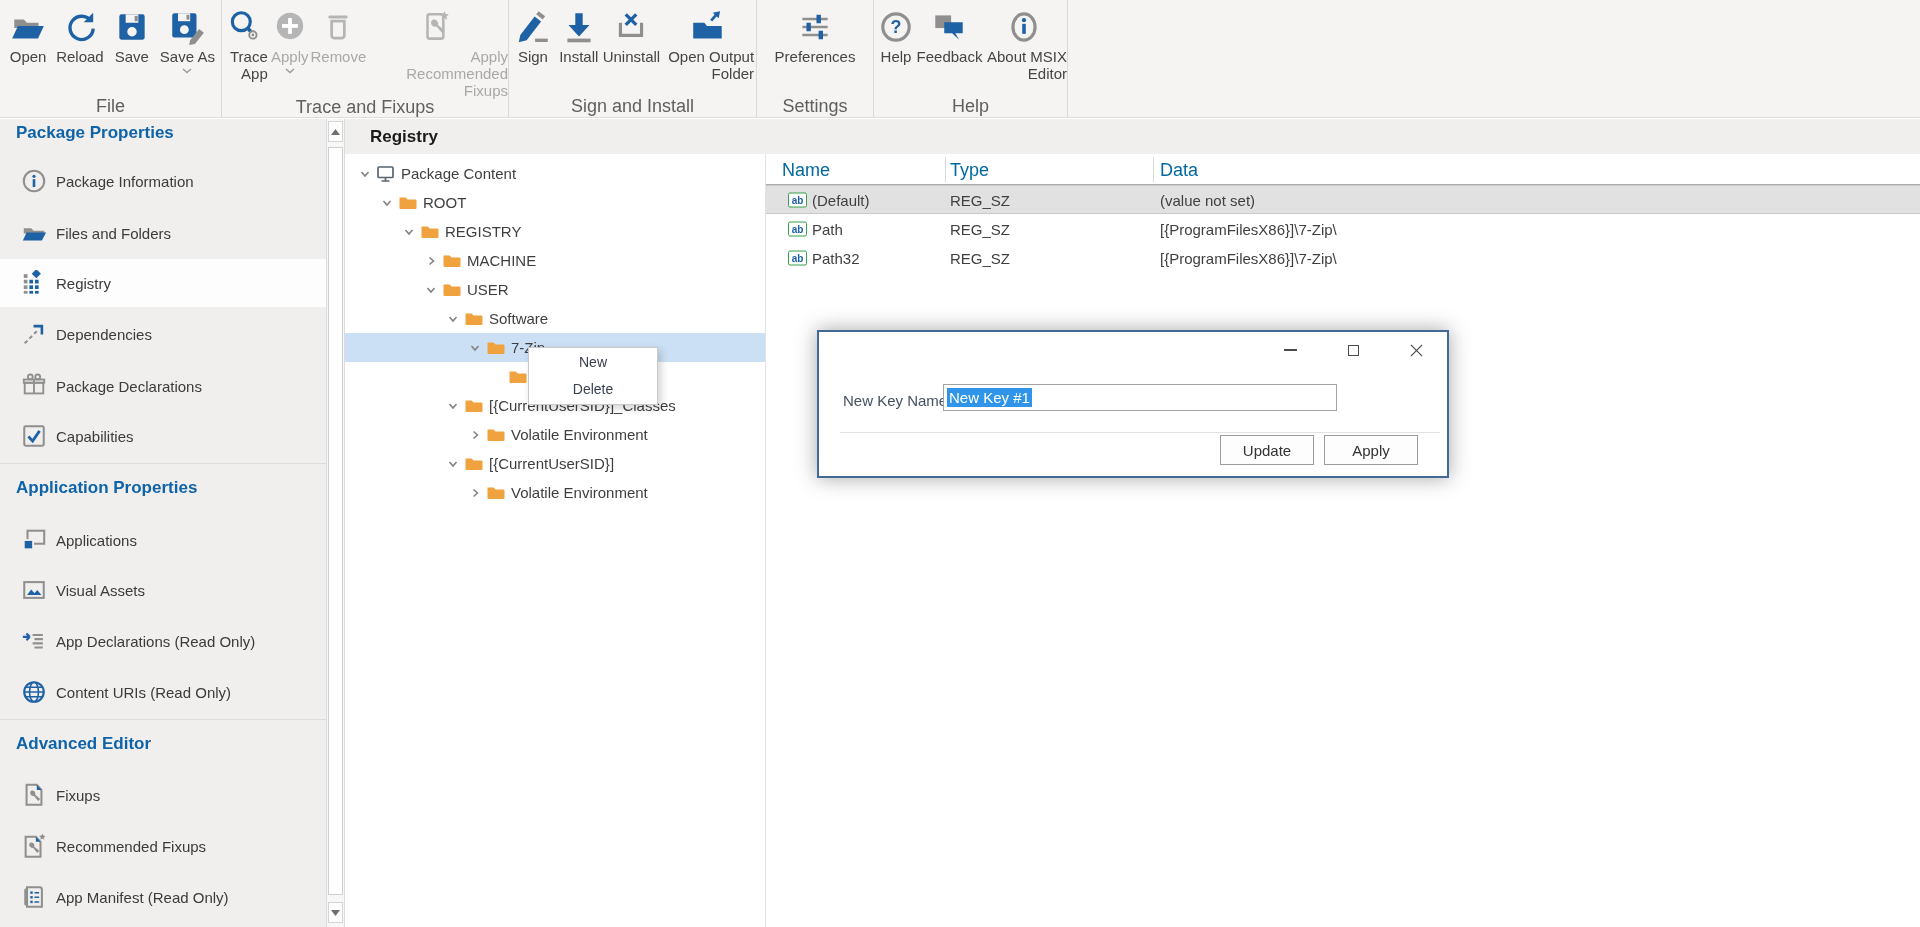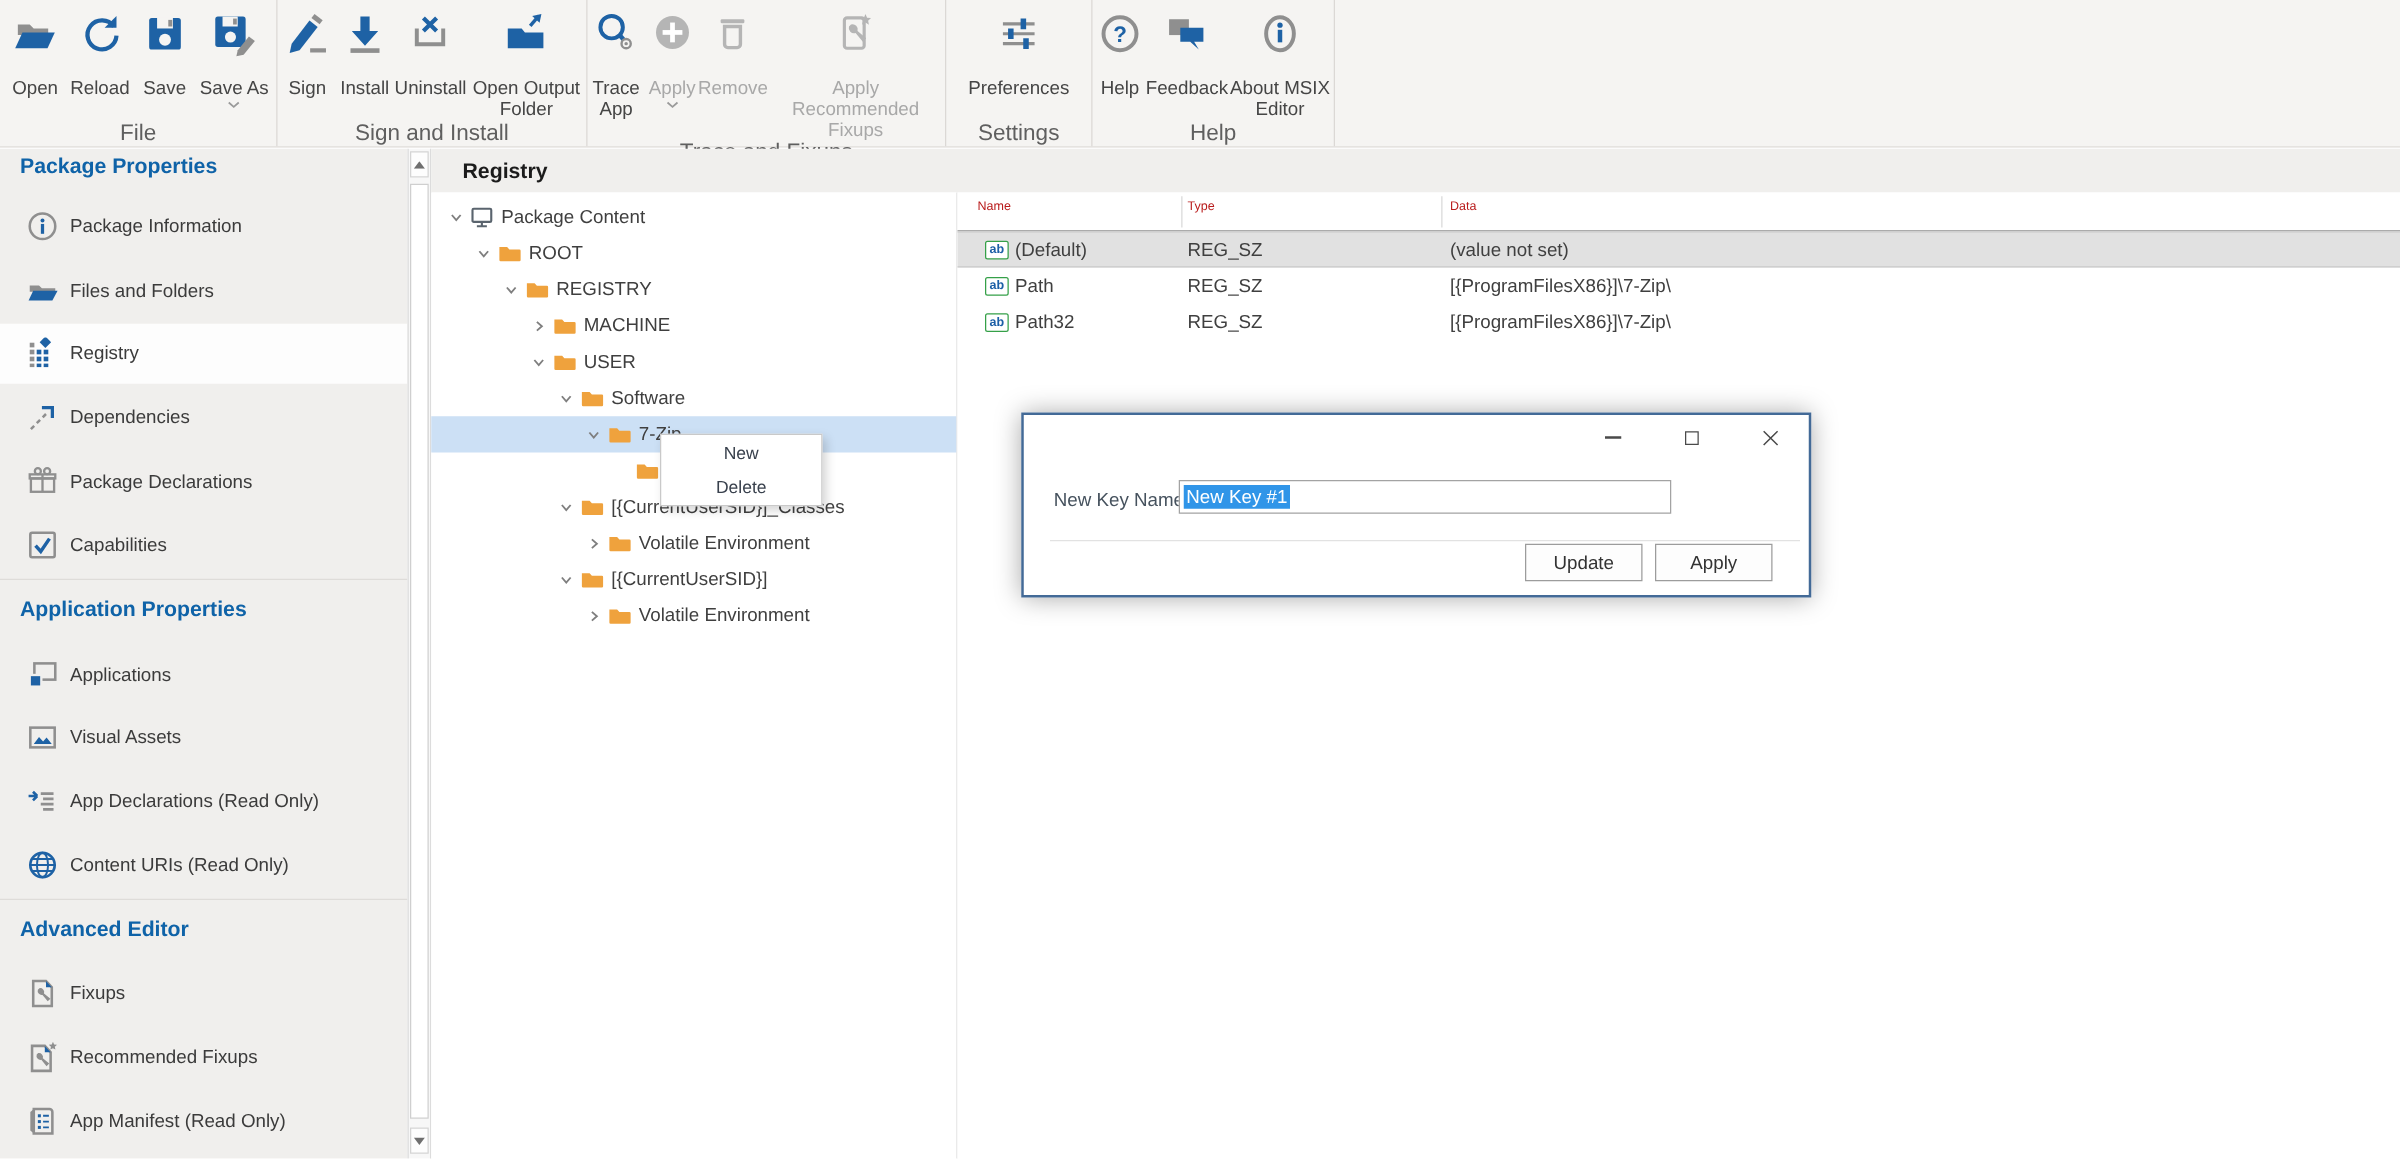--- a/index.html
+++ b/index.html
@@ -6,21 +6,21 @@
   .stage{position:relative;width:1920px;height:927px;background:#fff;overflow:hidden;
          font-family:"Liberation Sans",sans-serif;cursor:default;}
   
   .ribbon{position:absolute;left:0;top:0;width:1920px;height:118px;background:#f5f4f2;
           border-bottom:1px solid #e0ddda;display:flex;box-sizing:border-box;}
   .rgroup{height:100%;display:flex;flex-direction:column;border-right:1px solid #dbd8d5;box-sizing:border-box;}
   .ritems{flex:1;display:flex;justify-content:space-evenly;align-items:flex-start;padding-top:6px;}
   .rglabel{height:19px;font-size:18px;color:#5f5f5f;text-align:center;line-height:16px;}
   .ritem{display:flex;flex-direction:column;align-items:center;min-width:44px;}
   .ricon{height:42px;display:flex;align-items:center;justify-content:center;}
-  .rlabel{font-size:15px;line-height:17px;color:#454545;text-align:center;margin-top:14px;}
+  .rlabel{font-size:15px;line-height:17px;color:#454545;text-align:right;margin-top:0;}
   .ritem.disabled .rlabel{color:#a8a8a8;}
   .rchev{margin-top:1px;line-height:6px;}
   
   .sidebar{position:absolute;left:0;top:119px;width:326px;height:808px;background:#f0efed;}
   .sb-head{position:absolute;left:16px;height:24px;line-height:24px;font-size:17px;font-weight:bold;
            color:#0f63a8;white-space:nowrap;}
   .sb-item{position:absolute;left:0;width:326px;height:48px;}
   .sb-item.sel{background:#fdfdfd;}
   .sicon{position:absolute;left:21px;top:50%;transform:translateY(-50%);width:26px;height:26px;}
   .slabel{position:absolute;left:56px;top:50%;transform:translateY(-50%);font-size:15px;color:#3b3b3b;white-space:nowrap;}
@@ -39,21 +39,21 @@
   .tree-panel{position:absolute;left:345px;top:154px;width:420px;height:773px;background:#fff;
               border-right:1px solid #e3e3e3;box-sizing:content-box;}
   .trow{position:absolute;left:0;width:420px;height:29px;display:flex;align-items:center;box-sizing:border-box;}
   .trow.sel{background:#cce0f5;}
   .texp{width:14px;height:14px;margin-right:4px;display:flex;align-items:center;justify-content:center;flex:none;}
   .ticon{width:19px;height:19px;margin-right:6px;flex:none;display:flex;align-items:center;}
   .tlabel{font-size:15px;color:#3f3f3f;white-space:nowrap;}
   
   .table-panel{position:absolute;left:766px;top:154px;width:1154px;height:773px;background:#fff;}
   .th-row{position:absolute;left:0;top:0;width:100%;height:31px;border-bottom:1px solid #ababab;box-sizing:border-box;}
-  .th-cell{position:absolute;top:6px;font-size:10px;color:#b91c1c;}
+  .th-cell{position:absolute;top:6px;font-size:18px;color:#0369a1;}
   .th-sep{position:absolute;top:3px;height:25px;width:1px;background:#d9d9d9;}
   .tb-row{position:absolute;left:0;width:100%;height:29px;}
   .tb-row.sel{background:#e1e1e1;border-top:1px solid #c9c9c9;border-bottom:1px solid #c9c9c9;box-sizing:border-box;}
   .tb-cell{position:absolute;top:50%;transform:translateY(-50%);font-size:15px;color:#3f3f3f;white-space:nowrap;}
   .ab-badge{position:absolute;left:22px;top:50%;transform:translateY(-50%);width:17px;height:13px;
             border:1px solid #35a048;border-radius:2px;background:#fff;color:#1c5fa6;font-size:10px;
             font-weight:bold;line-height:13px;text-align:center;}
   
   .context-menu{position:absolute;left:528px;top:347px;width:130px;height:58px;background:#fff;
                 border:1px solid #c9c9c9;box-shadow:3px 3px 8px rgba(0,0,0,.18);z-index:40;
@@ -122,63 +122,20 @@
               </svg>
             </div>
             <div class="rlabel">Save As</div>
             <div class="rchev"><svg viewBox="0 0 10 6" width="10" height="6">
                 <path d="M1 1l4 3.5L9 1" fill="none" stroke="#9a9a9a" stroke-width="1.4"></path>
               </svg></div>
           </div>
         </div>
         <div class="rglabel">File</div>
       </div>
-      <div class="rgroup" style="width: 248px;">
-        <div class="ritems">
-          <div class="ritem">
-            <div class="ricon">
-              <svg xmlns="http://www.w3.org/2000/svg" viewBox="0 0 36 36" width="38" height="38" font-family="Liberation Sans,sans-serif">
-                <path d="M6 25.5L19.5 8l6.2 4.8L12 30.5l-7.5 2z" fill="#1e62a5"></path>
-                <path d="M21 6l6.2 4.8 2.3-3L23.3 3z" fill="#8f8f8f"></path>
-                <rect x="20" y="29" width="12" height="3.2" fill="#8f8f8f"></rect>
-              </svg>
-            </div>
-            <div class="rlabel">Sign</div>
-          </div>
-          <div class="ritem">
-            <div class="ricon">
-              <svg xmlns="http://www.w3.org/2000/svg" viewBox="0 0 36 36" width="38" height="38" font-family="Liberation Sans,sans-serif">
-                <path d="M14.5 5h7v11h6.5L18 27 8 16h6.5z" fill="#1e62a5"></path>
-                <rect x="7" y="29" width="22" height="3.5" fill="#8f8f8f"></rect>
-              </svg>
-            </div>
-            <div class="rlabel">Install</div>
-          </div>
-          <div class="ritem">
-            <div class="ricon">
-              <svg xmlns="http://www.w3.org/2000/svg" viewBox="0 0 36 36" width="38" height="38" font-family="Liberation Sans,sans-serif">
-                <path d="M13 6l10 10M23 6L13 16" stroke="#1e62a5" stroke-width="3.2"></path>
-                <path d="M8 14v12h20V14" fill="none" stroke="#8f8f8f" stroke-width="3"></path>
-              </svg>
-            </div>
-            <div class="rlabel">Uninstall</div>
-          </div>
-          <div class="ritem">
-            <div class="ricon">
-              <svg xmlns="http://www.w3.org/2000/svg" viewBox="0 0 36 36" width="38" height="38" font-family="Liberation Sans,sans-serif">
-                <path d="M21 12l6.5-7.5" stroke="#1e62a5" stroke-width="2.6"></path>
-                <path d="M29.5 3l-7 1.6 5.6 5z" fill="#1e62a5"></path>
-                <path d="M4 14h10.5l2.5 3H31v12H4z" fill="#1e62a5"></path>
-              </svg>
-            </div>
-            <div class="rlabel" style="max-width: 92px;">Open Output Folder</div>
-          </div>
-        </div>
-        <div class="rglabel">Sign and Install</div>
-      </div>
       <div class="rgroup" style="width: 287px;">
         <div class="ritems">
           <div class="ritem">
             <div class="ricon">
               <svg xmlns="http://www.w3.org/2000/svg" viewBox="0 0 36 36" width="38" height="38" font-family="Liberation Sans,sans-serif">
                 <circle cx="14.5" cy="13" r="8.5" fill="none" stroke="#1e62a5" stroke-width="3"></circle>
                 <path d="M20.5 19l7 8" stroke="#1e62a5" stroke-width="3.4"></path>
                 <circle cx="25.5" cy="25.5" r="3.5" fill="#f5f4f2" stroke="#8f8f8f" stroke-width="1.8"></circle>
                 <circle cx="25.5" cy="25.5" r="1.3" fill="#8f8f8f"></circle>
               </svg>
@@ -212,20 +169,63 @@
               <svg xmlns="http://www.w3.org/2000/svg" viewBox="0 0 36 36" width="38" height="38" font-family="Liberation Sans,sans-serif">
                 <rect x="9" y="6" width="15" height="23" rx="2" fill="none" stroke="#b5b5b5" stroke-width="2.4"></rect>
                 <path d="M25 3l1.2 2.8 3 .3-2.2 2 .6 3-2.6-1.6-2.6 1.6.6-3-2.2-2 3-.3z" fill="#b5b5b5"></path>
                 <path d="M12.5 12.5a4 4 0 0 0 5 5l5.5 6.5 2.5-2.5-6.5-5.5a4 4 0 0 0-5-5z" fill="#b5b5b5"></path>
               </svg>
             </div>
             <div class="rlabel" style="max-width: 150px;">Apply Recommended Fixups</div>
           </div>
         </div>
         <div class="rglabel">Trace and Fixups</div>
+      </div>
+      <div class="rgroup" style="width: 248px;">
+        <div class="ritems">
+          <div class="ritem">
+            <div class="ricon">
+              <svg xmlns="http://www.w3.org/2000/svg" viewBox="0 0 36 36" width="38" height="38" font-family="Liberation Sans,sans-serif">
+                <path d="M6 25.5L19.5 8l6.2 4.8L12 30.5l-7.5 2z" fill="#1e62a5"></path>
+                <path d="M21 6l6.2 4.8 2.3-3L23.3 3z" fill="#8f8f8f"></path>
+                <rect x="20" y="29" width="12" height="3.2" fill="#8f8f8f"></rect>
+              </svg>
+            </div>
+            <div class="rlabel">Sign</div>
+          </div>
+          <div class="ritem">
+            <div class="ricon">
+              <svg xmlns="http://www.w3.org/2000/svg" viewBox="0 0 36 36" width="38" height="38" font-family="Liberation Sans,sans-serif">
+                <path d="M14.5 5h7v11h6.5L18 27 8 16h6.5z" fill="#1e62a5"></path>
+                <rect x="7" y="29" width="22" height="3.5" fill="#8f8f8f"></rect>
+              </svg>
+            </div>
+            <div class="rlabel">Install</div>
+          </div>
+          <div class="ritem">
+            <div class="ricon">
+              <svg xmlns="http://www.w3.org/2000/svg" viewBox="0 0 36 36" width="38" height="38" font-family="Liberation Sans,sans-serif">
+                <path d="M13 6l10 10M23 6L13 16" stroke="#1e62a5" stroke-width="3.2"></path>
+                <path d="M8 14v12h20V14" fill="none" stroke="#8f8f8f" stroke-width="3"></path>
+              </svg>
+            </div>
+            <div class="rlabel">Uninstall</div>
+          </div>
+          <div class="ritem">
+            <div class="ricon">
+              <svg xmlns="http://www.w3.org/2000/svg" viewBox="0 0 36 36" width="38" height="38" font-family="Liberation Sans,sans-serif">
+                <path d="M21 12l6.5-7.5" stroke="#1e62a5" stroke-width="2.6"></path>
+                <path d="M29.5 3l-7 1.6 5.6 5z" fill="#1e62a5"></path>
+                <path d="M4 14h10.5l2.5 3H31v12H4z" fill="#1e62a5"></path>
+              </svg>
+            </div>
+            <div class="rlabel" style="max-width: 92px;">Open Output Folder</div>
+          </div>
+        </div>
+        <div class="rglabel">Sign and Install</div>
       </div>
       <div class="rgroup" style="width: 117px;">
         <div class="ritems">
           <div class="ritem">
             <div class="ricon">
               <svg xmlns="http://www.w3.org/2000/svg" viewBox="0 0 36 36" width="38" height="38" font-family="Liberation Sans,sans-serif">
                 <path d="M6 10.5h24M6 18h24M6 25.5h24" stroke="#8f8f8f" stroke-width="2.4"></path>
                 <path d="M21.5 6.5v8M12 14v8M23.5 21.5v8" stroke="#1e62a5" stroke-width="4.2"></path>
               </svg>
             </div>

